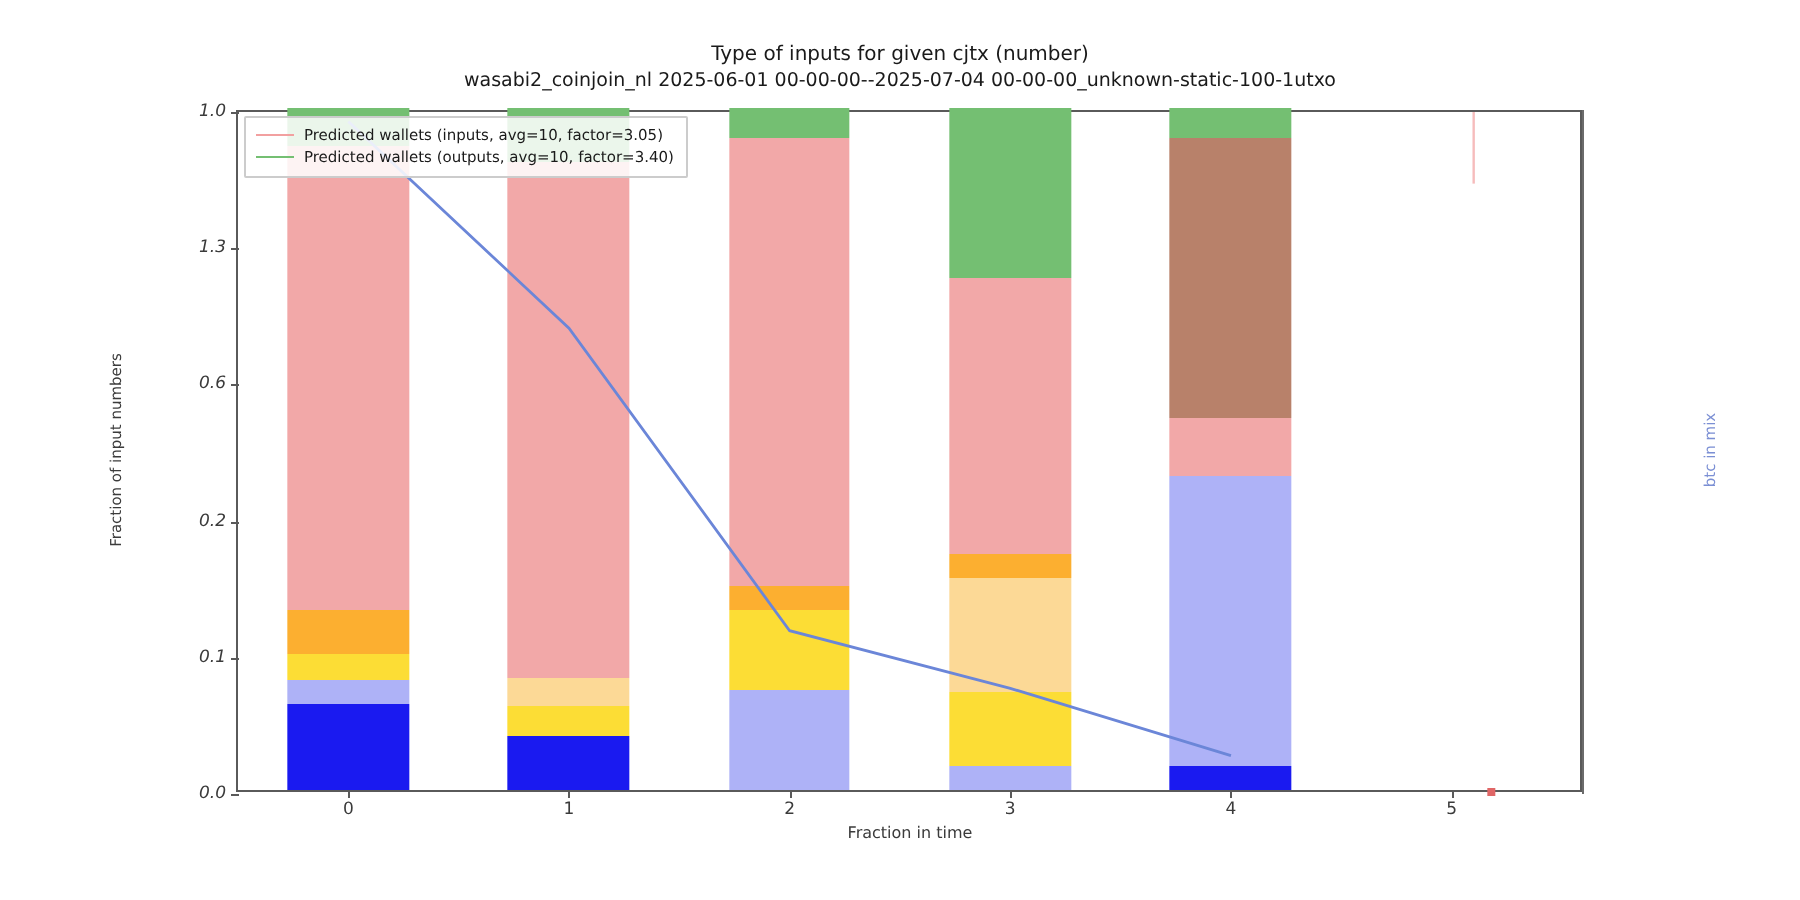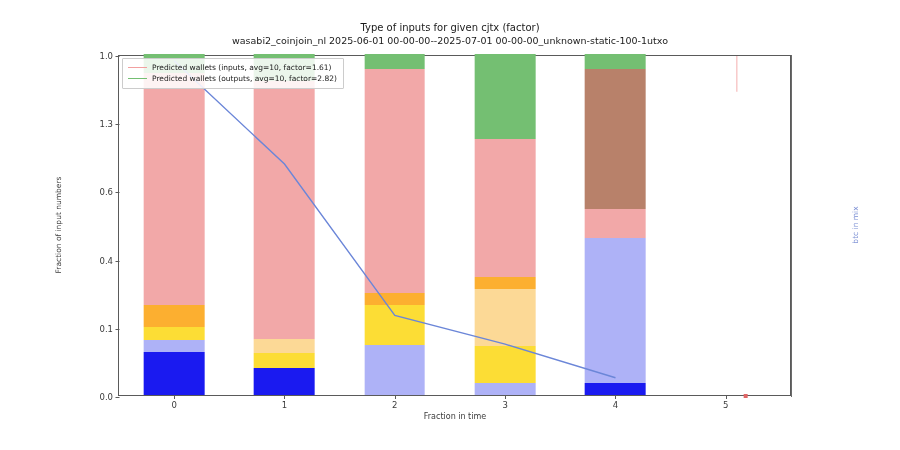--- a/index.html
+++ b/index.html
@@ -25,21 +25,21 @@
   #plot-inner{position:absolute;left:0;top:0;right:0;bottom:0;}
 
   
   #twin-spine{
     position:absolute;left:791px;top:55px;width:0;height:342px;
     border-left:1.1px solid #6b6b6b;
   }
 
   
   .ytick{position:absolute;right:100%;transform:translateY(-50%);
-    padding-right:6px;font-size:8.5px;color:#3b3b3b;white-space:nowrap;}
+    padding-right:6px;font-size:8.5px;color:#3b3b3b;white-space:nowrap;font-style:italic;}
   .ytick-mark{position:absolute;left:0;top:50%;width:3.5px;height:0;
     border-top:1px solid #5a5a5a;transform:translate(-3.5px,0);}
   .ytick-row{position:absolute;left:0;width:100%;height:0;}
 
   .y2tick-row{position:absolute;left:0;width:100%;height:0;}
 
   .xtick-col{position:absolute;top:100%;width:0;height:0;}
   .xtick-mark{position:absolute;left:0;top:0;height:3.5px;width:0;
     border-left:1px solid #5a5a5a;}
   .xtick{position:absolute;left:0;top:5px;transform:translateX(-50%);
@@ -75,22 +75,22 @@
 
   
   #lines{position:absolute;left:0;top:0;width:673px;height:341px;overflow:visible;}
 </style>
 </head>
 <body>
 
 <div id="figure">
 
   <div class="title-block">
-    <div class="title-main">Type of inputs for given cjtx (factor)</div>
-    <div class="title-sub">wasabi2_coinjoin_nl 2025-06-01 00-00-00--2025-07-01 00-00-00_unknown-static-100-1utxo</div>
+    <div class="title-main">Type of inputs for given cjtx (number)</div>
+    <div class="title-sub">wasabi2_coinjoin_nl 2025-06-01 00-00-00--2025-07-04 00-00-00_unknown-static-100-1utxo</div>
   </div>
 
   <div id="ylabel">Fraction of input numbers</div>
   <div id="y2label">btc in mix</div>
   <div id="xlabel">Fraction in time</div>
 
   <div id="twin-spine"></div>
 
   <div id="plot">
     <div id="plot-inner">
@@ -98,21 +98,21 @@
           <div class="ytick-row" style="top: 341px;">
             <span class="ytick-mark"></span>
             <span class="ytick">0.0</span>
           </div>
           <div class="ytick-row" style="top: 272.8px;">
             <span class="ytick-mark"></span>
             <span class="ytick">0.1</span>
           </div>
           <div class="ytick-row" style="top: 204.6px;">
             <span class="ytick-mark"></span>
-            <span class="ytick">0.4</span>
+            <span class="ytick">0.2</span>
           </div>
           <div class="ytick-row" style="top: 136.4px;">
             <span class="ytick-mark"></span>
             <span class="ytick">0.6</span>
           </div>
           <div class="ytick-row" style="top: 68.2px;">
             <span class="ytick-mark"></span>
             <span class="ytick">1.3</span>
           </div>
           <div class="ytick-row" style="top: 0px;">
@@ -198,21 +198,21 @@
           <polyline points="55.16,4.80 165.49,108.06 275.82,259.35 386.15,288.17 496.48,321.79" fill="none" stroke="#6b86d8" stroke-width="1.4"></polyline>
           <line x1="617.8360655737705" x2="617.8360655737705" y1="0" y2="35.80500000000001" stroke="#f6bcbc" stroke-width="1.2"></line>
           <rect x="624.6622950819672" y="338" width="4" height="4" fill="#e06666"></rect>
         </svg>
     </div>
   </div>
 
   <div id="legend">
     <div class="legend-row">
       <span class="legend-swatch" style="border-top-color: rgb(242, 160, 160);"></span>
-      <span class="legend-text">Predicted wallets (inputs, avg=10, factor=1.61)</span>
+      <span class="legend-text">Predicted wallets (inputs, avg=10, factor=3.05)</span>
     </div>
     <div class="legend-row">
       <span class="legend-swatch" style="border-top-color: rgb(116, 191, 114);"></span>
-      <span class="legend-text">Predicted wallets (outputs, avg=10, factor=2.82)</span>
+      <span class="legend-text">Predicted wallets (outputs, avg=10, factor=3.40)</span>
     </div>
   </div>
 
 </div>
 
 </body></html>

